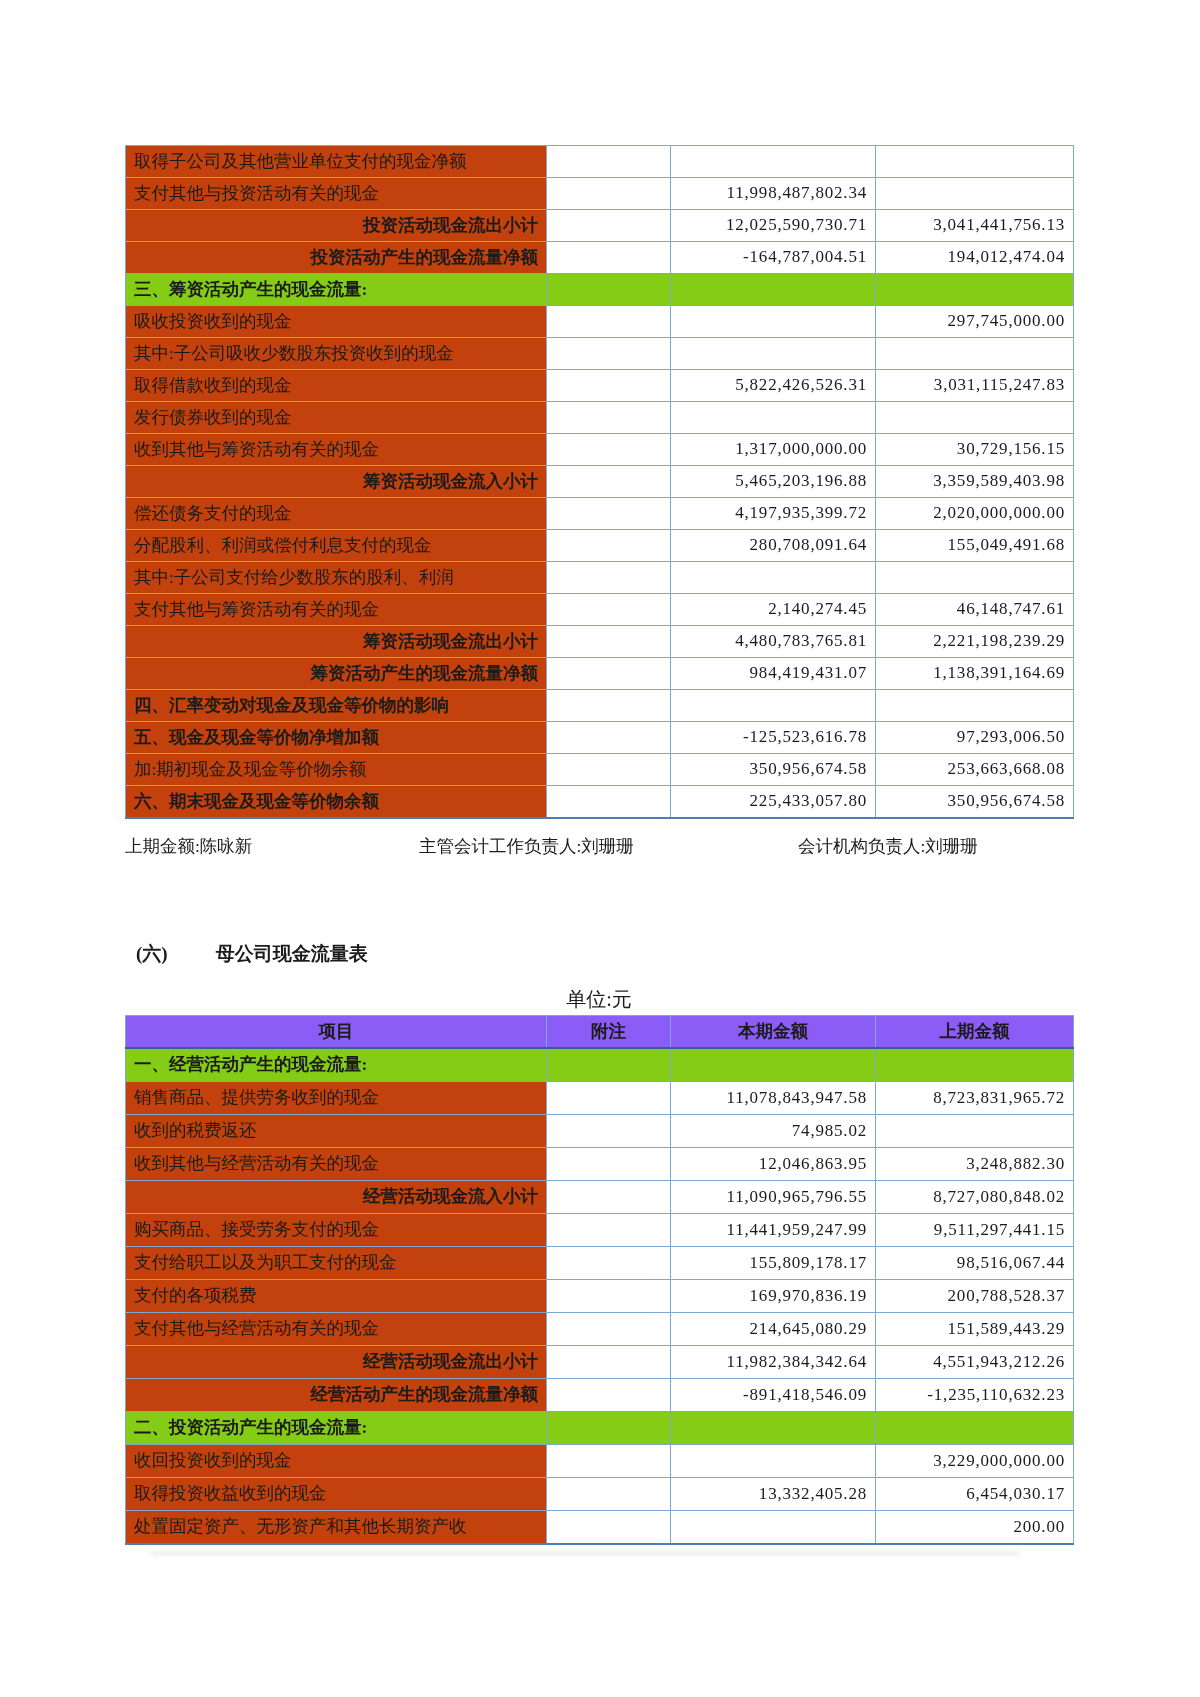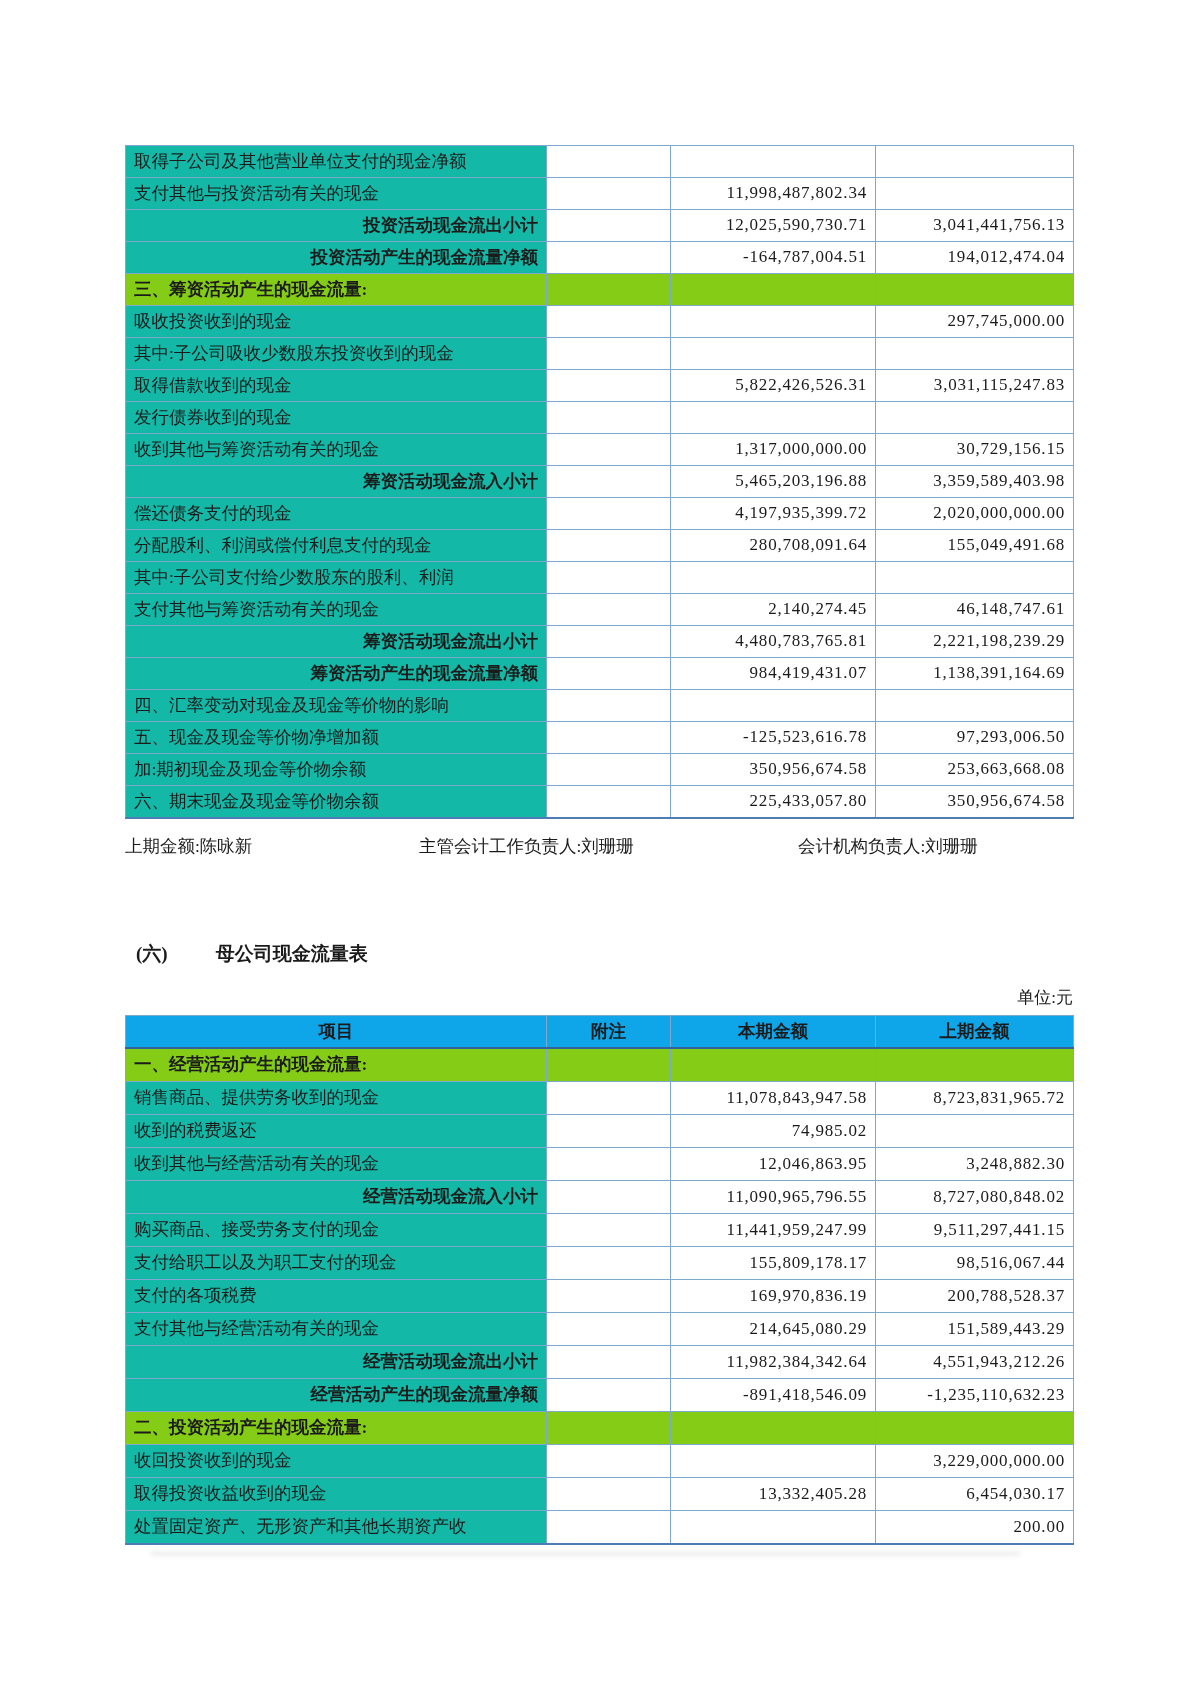--- a/index.html
+++ b/index.html
@@ -15,38 +15,38 @@
     padding:0 8px;
     font-size:17.5px;
     line-height:1.1;
     overflow:hidden;
     white-space:nowrap;
     vertical-align:middle;
     font-weight:normal;
   }
   #table1 td{height:31px;}
   #table2 td{height:32px;}
-  #table2 th{height:31px;background:#0ea5e9;font-weight:bold;text-align:center;border-bottom:2px solid #33619c;}
-  .c-label{background:#14b8a6;text-align:left;}
+  #table2 th{height:31px;background:#8b5cf6;font-weight:bold;text-align:center;border-bottom:2px solid #33619c;}
+  .c-label{background:#c2410c;text-align:left;}
   .c-note{background:#ffffff;}
   .c-num{background:#ffffff;text-align:right;font-size:17px;letter-spacing:0.8px;}
   tr.row-section td{background:#84cc16;}
   tr.row-section .c-label{font-weight:bold;}
   tr.row-subtotal .c-label{font-weight:bold;text-align:right;}
-  tr.row-total .c-label{font-weight:normal;}
+  tr.row-total .c-label{font-weight:bold;}
   #table1{border-bottom:2px solid #4d7db4;}
   #table2{border-bottom:2px solid #4d7db4;}
   .sig-line{top:834px;left:125px;width:948px;font-size:17.5px;}
   .sig-line span{position:absolute;white-space:nowrap;}
   #sig1{left:0;}
   #sig2{left:294px;}
   #sig3{left:673px;}
   .heading{top:941px;left:136px;font-size:19px;font-weight:bold;}
   .heading .h-title{margin-left:48px;}
-  .unit{top:986px;left:125px;width:948px;text-align:right;font-size:17px;}
+  .unit{top:986px;left:125px;width:948px;text-align:center;font-size:20px;}
   .artifact{
     top:1551px;left:150px;width:870px;height:5px;
     background:rgba(120,120,120,0.12);filter:blur(2px);border-radius:3px;
   }
 </style>
 </head>
 <body>
 
 <div class="abs" style="top:145px;left:125px;">
   <table id="table1">

